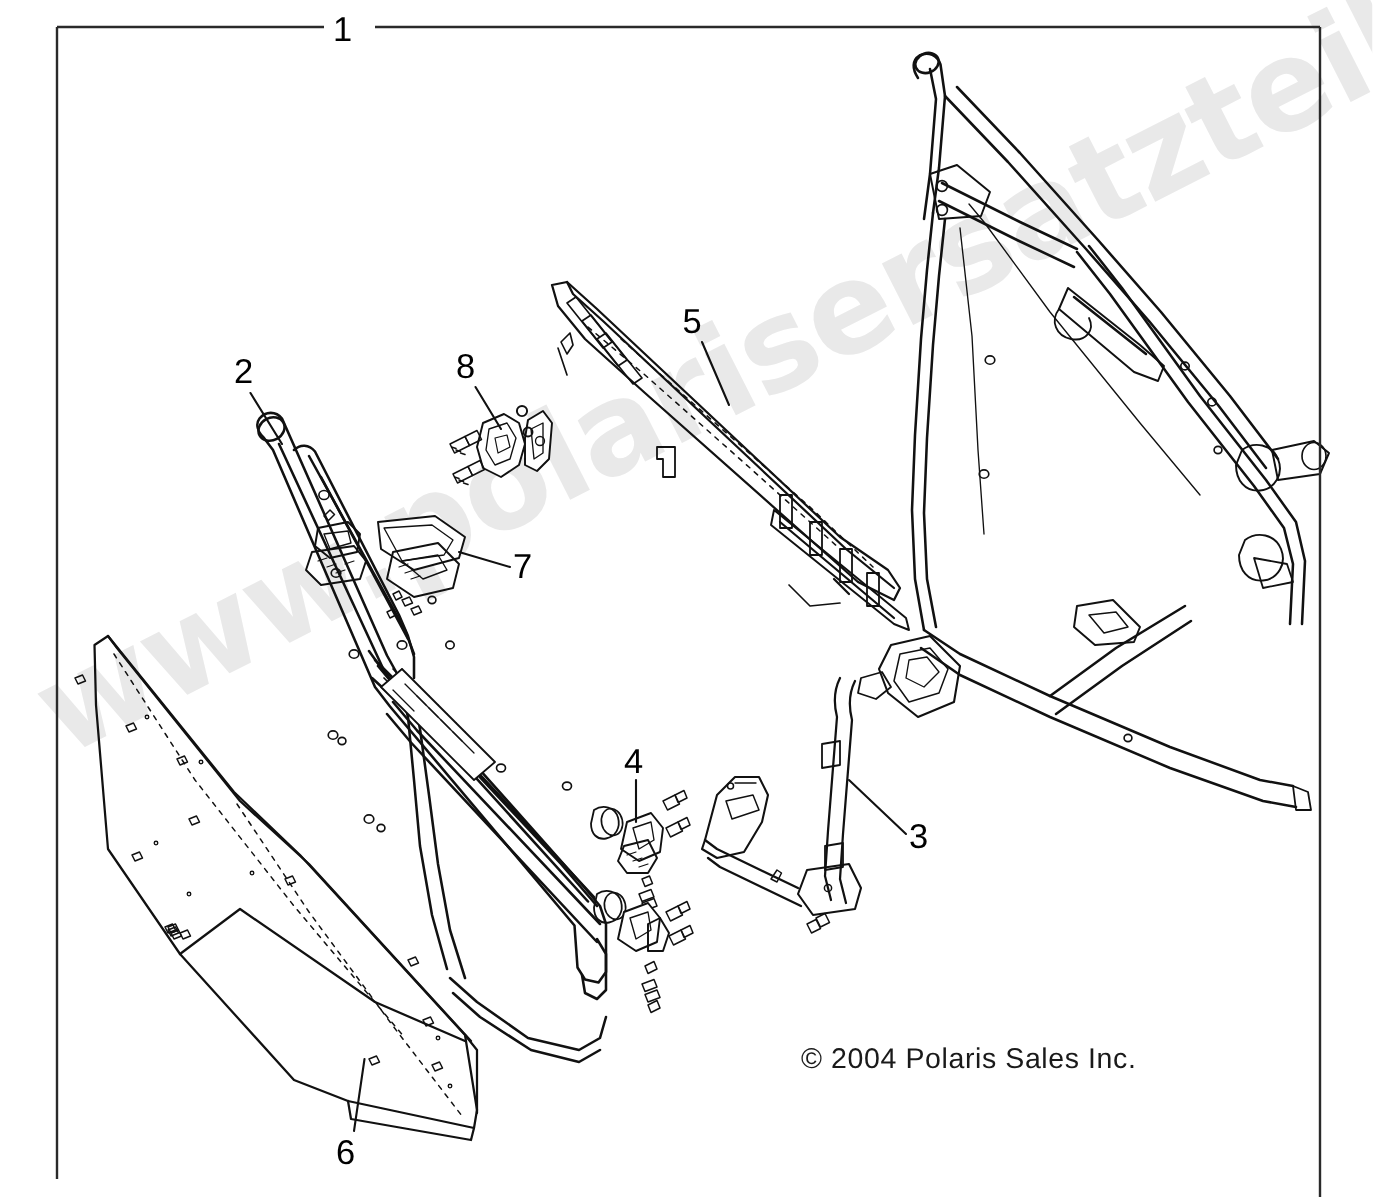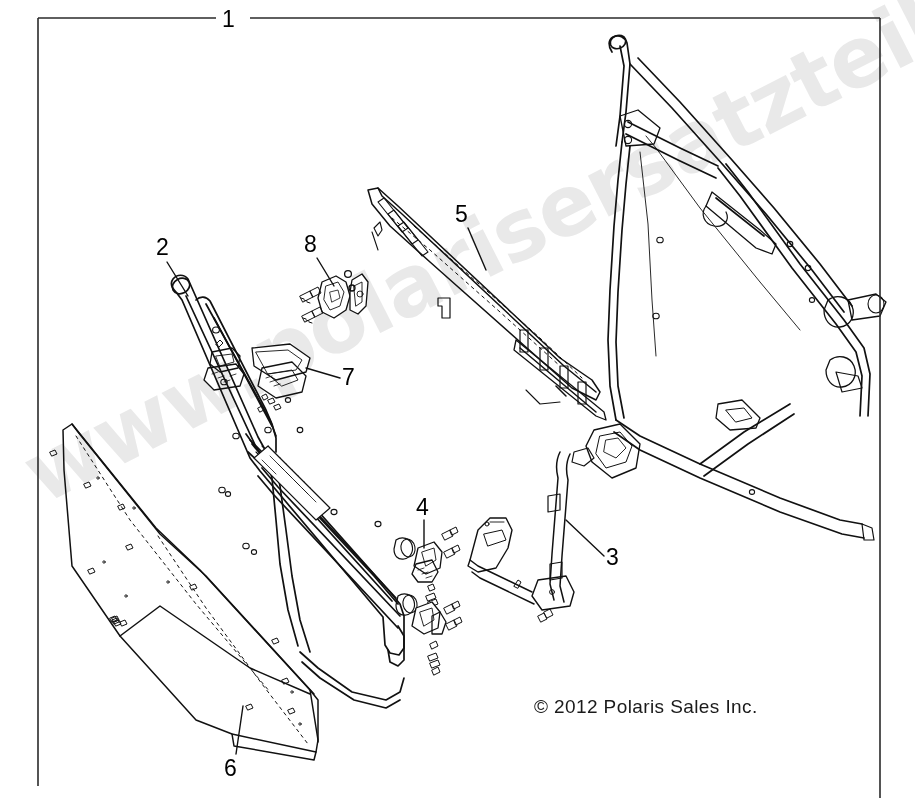--- a/index.html
+++ b/index.html
@@ -475,15 +475,15 @@
 
   <div class="callout" style="left:222px; top:8px;">1</div>
   <div class="callout" style="left:156px; top:236px;">2</div>
   <div class="callout" style="left:606px; top:546px;">3</div>
   <div class="callout" style="left:416px; top:496px;">4</div>
   <div class="callout" style="left:455px; top:203px;">5</div>
   <div class="callout" style="left:224px; top:757px;">6</div>
   <div class="callout" style="left:342px; top:366px;">7</div>
   <div class="callout" style="left:304px; top:233px;">8</div>
 
-  <div id="copyright">© 2012 Polaris Sales Inc.</div>
+  <div id="copyright">© 2004 Polaris Sales Inc.</div>
 
 </div>
 
 </body></html>

